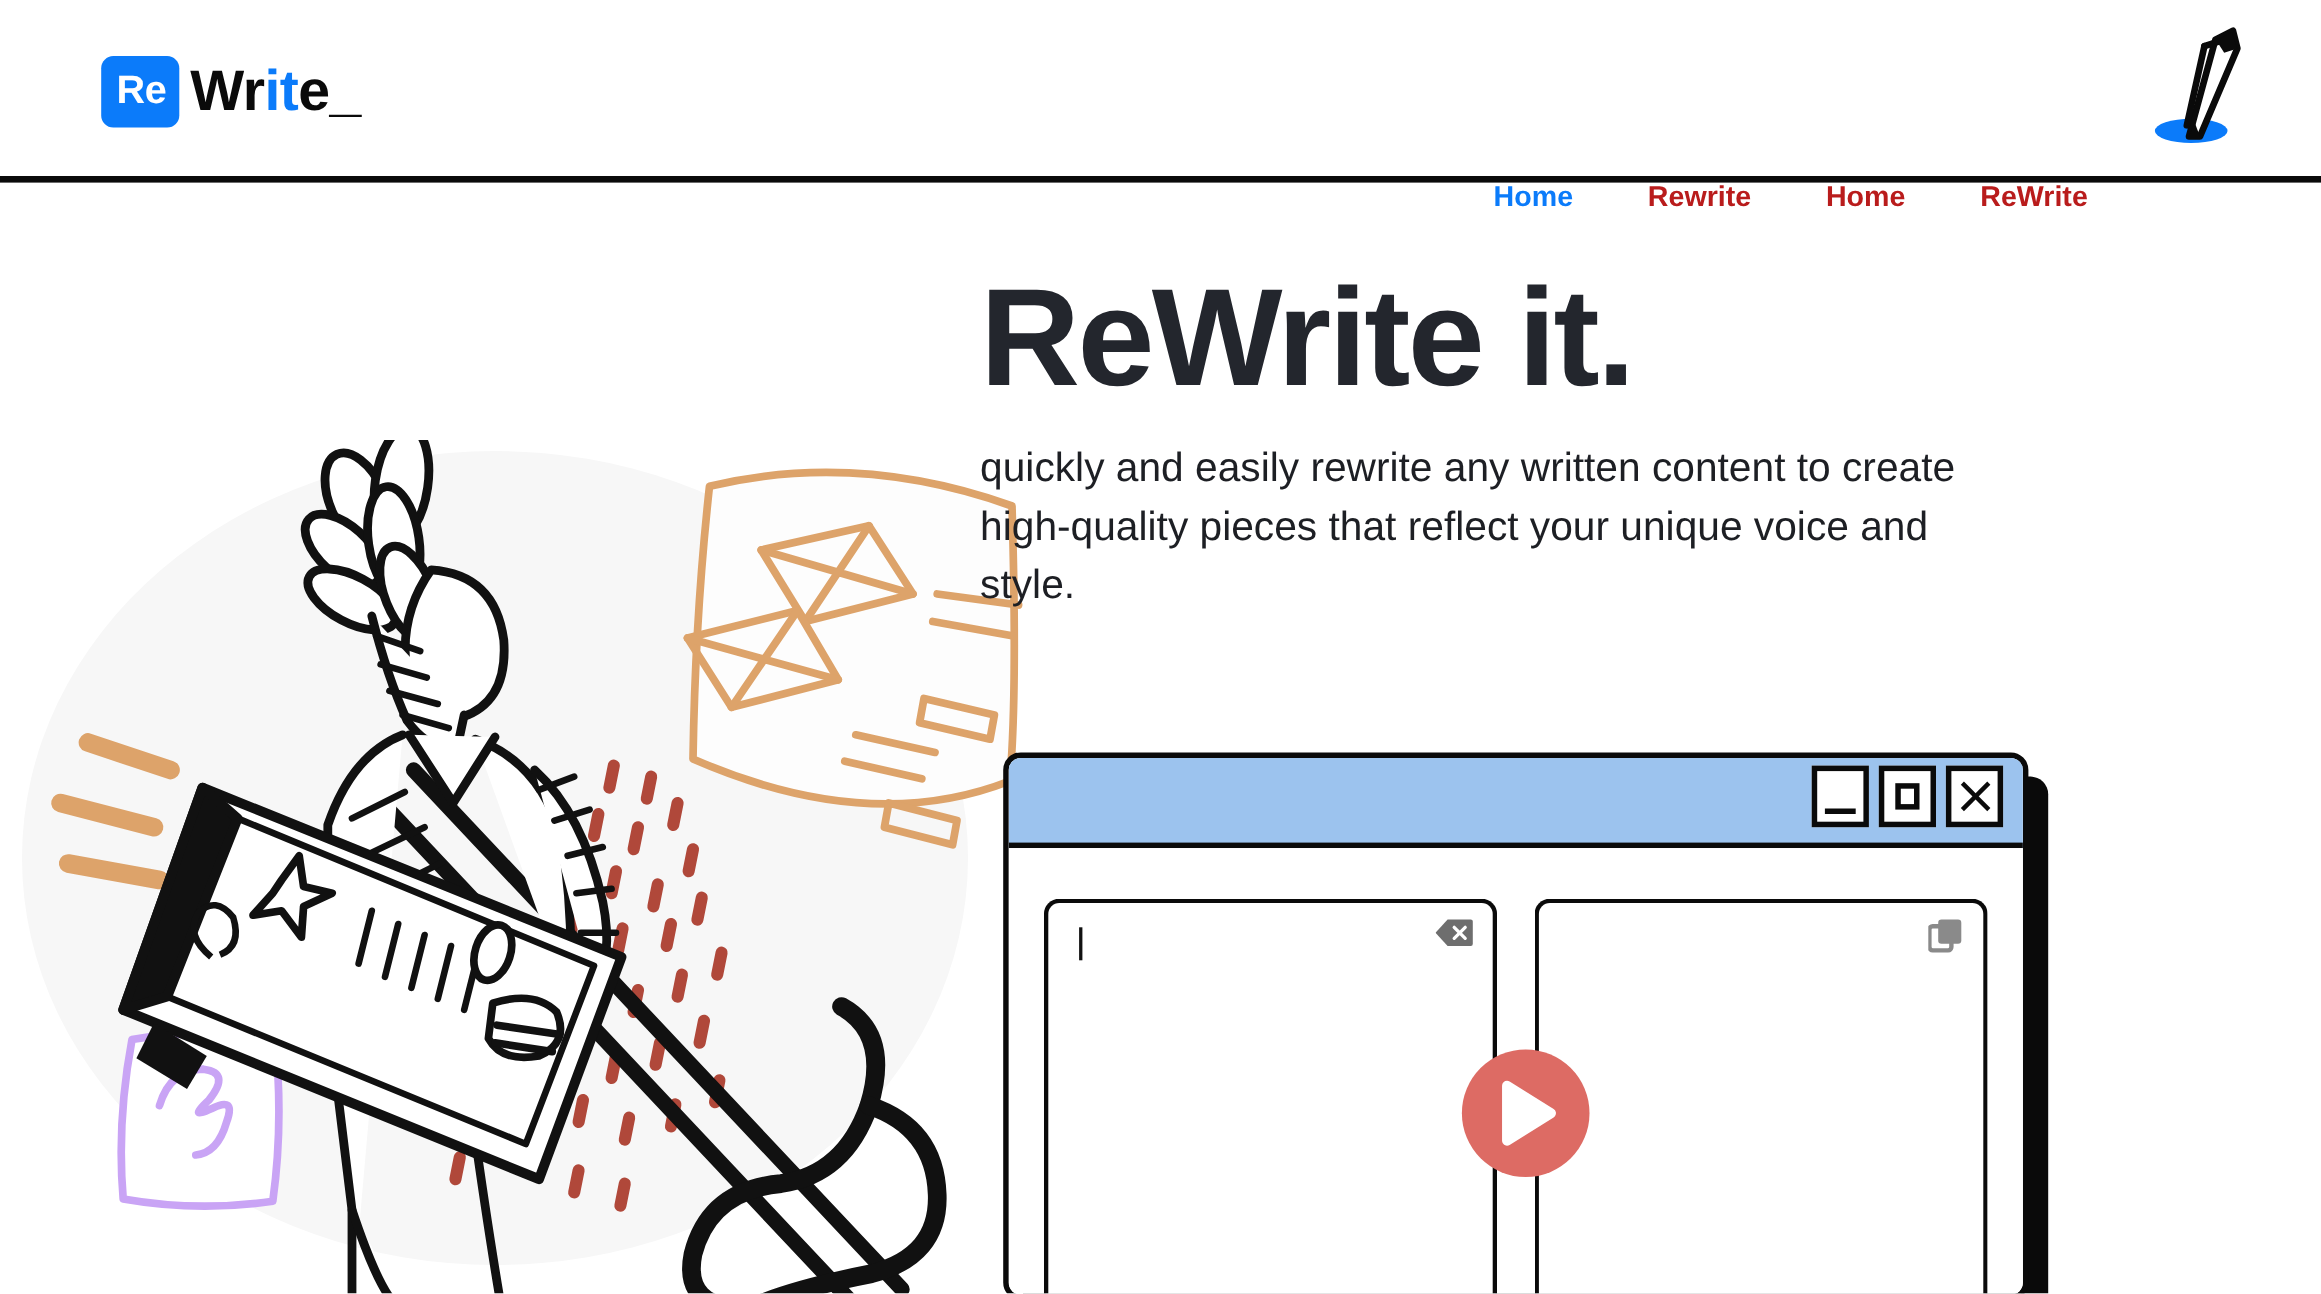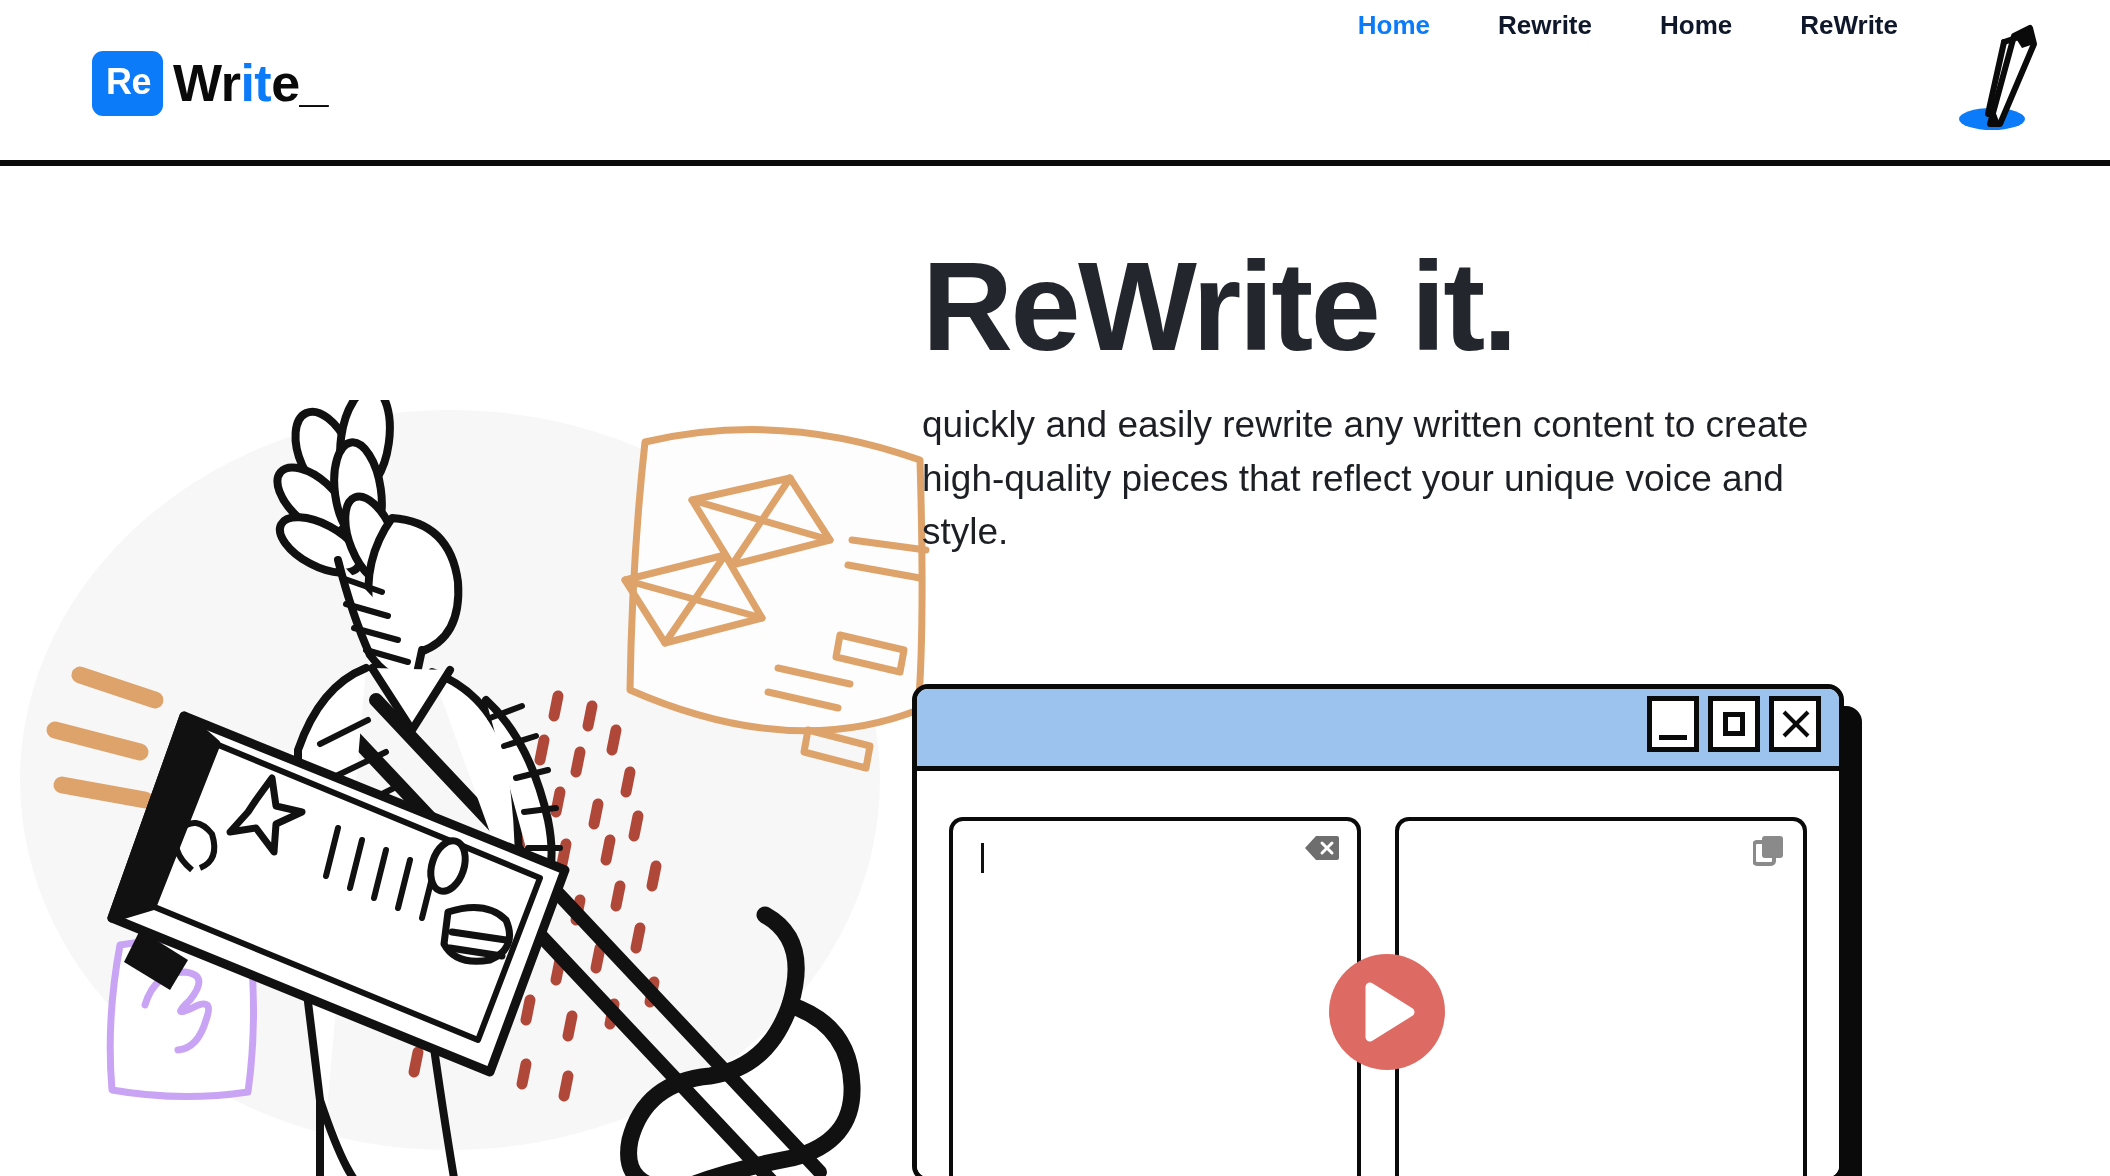--- a/index.html
+++ b/index.html
@@ -61,45 +61,45 @@
   }
   .logo-rest .accent { color: #0b7bfa; }
   .logo-rest .cursorbar { color: #0a0a0a; }
 
   .nav {
     position: absolute;
     right: 178px;
     top: 0;
     height: 204px;
     display: flex;
-    align-items: flex-start;
+    align-items: flex-end;
     gap: 0px;
   }
   .nav a {
     font-size: 26px;
     font-weight: 700;
-    color: #0f172a;
+    color: #b91c1c;
     text-decoration: none;
     padding: 10px 34px;
     white-space: nowrap;
   }
   .nav a.active { color: #0b7bfa; }
 
   .pen-icon {
     position: absolute;
     right: 58px;
     top: 18px;
     width: 110px;
     height: 120px;
   }
 
   
   .hero-text {
     position: absolute;
-    left: 922px;
+    left: 891px;
     top: 244px;
     width: 980px;
     z-index: 20;
   }
   .hero-title {
     font-size: 126px;
     font-weight: 700;
     letter-spacing: -2.5px;
     color: #23262d;
     line-height: 1.0;

